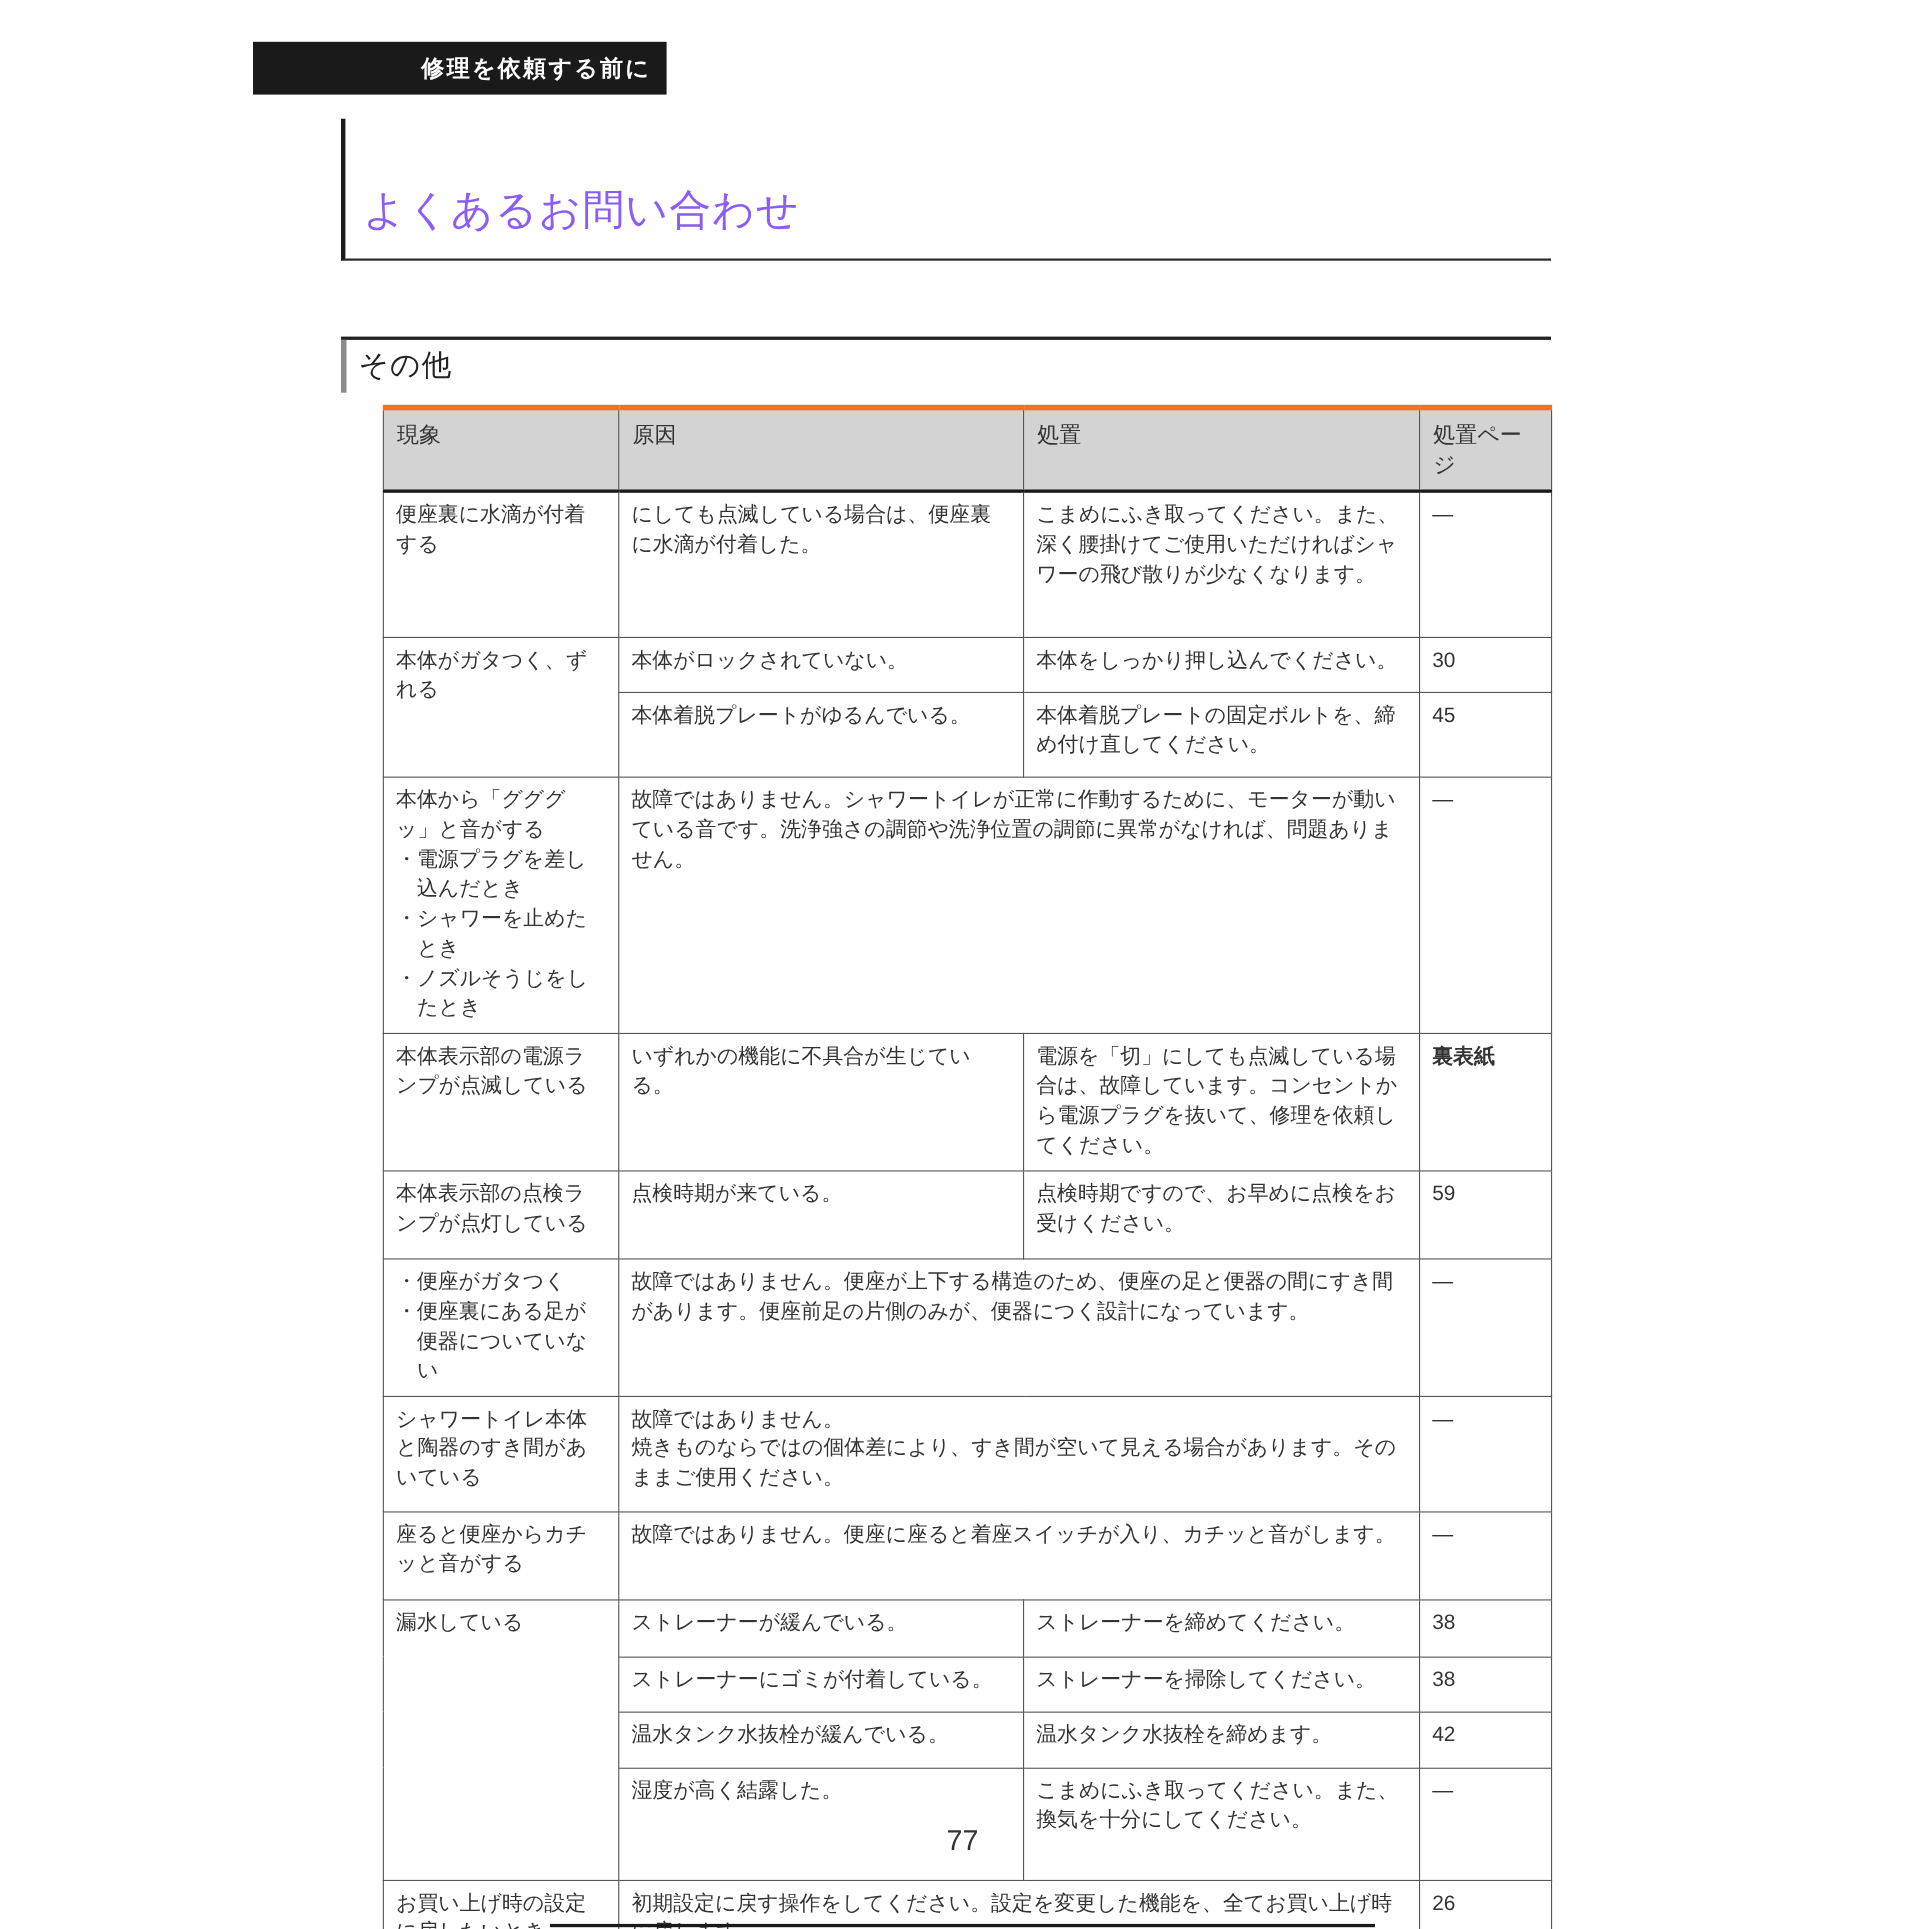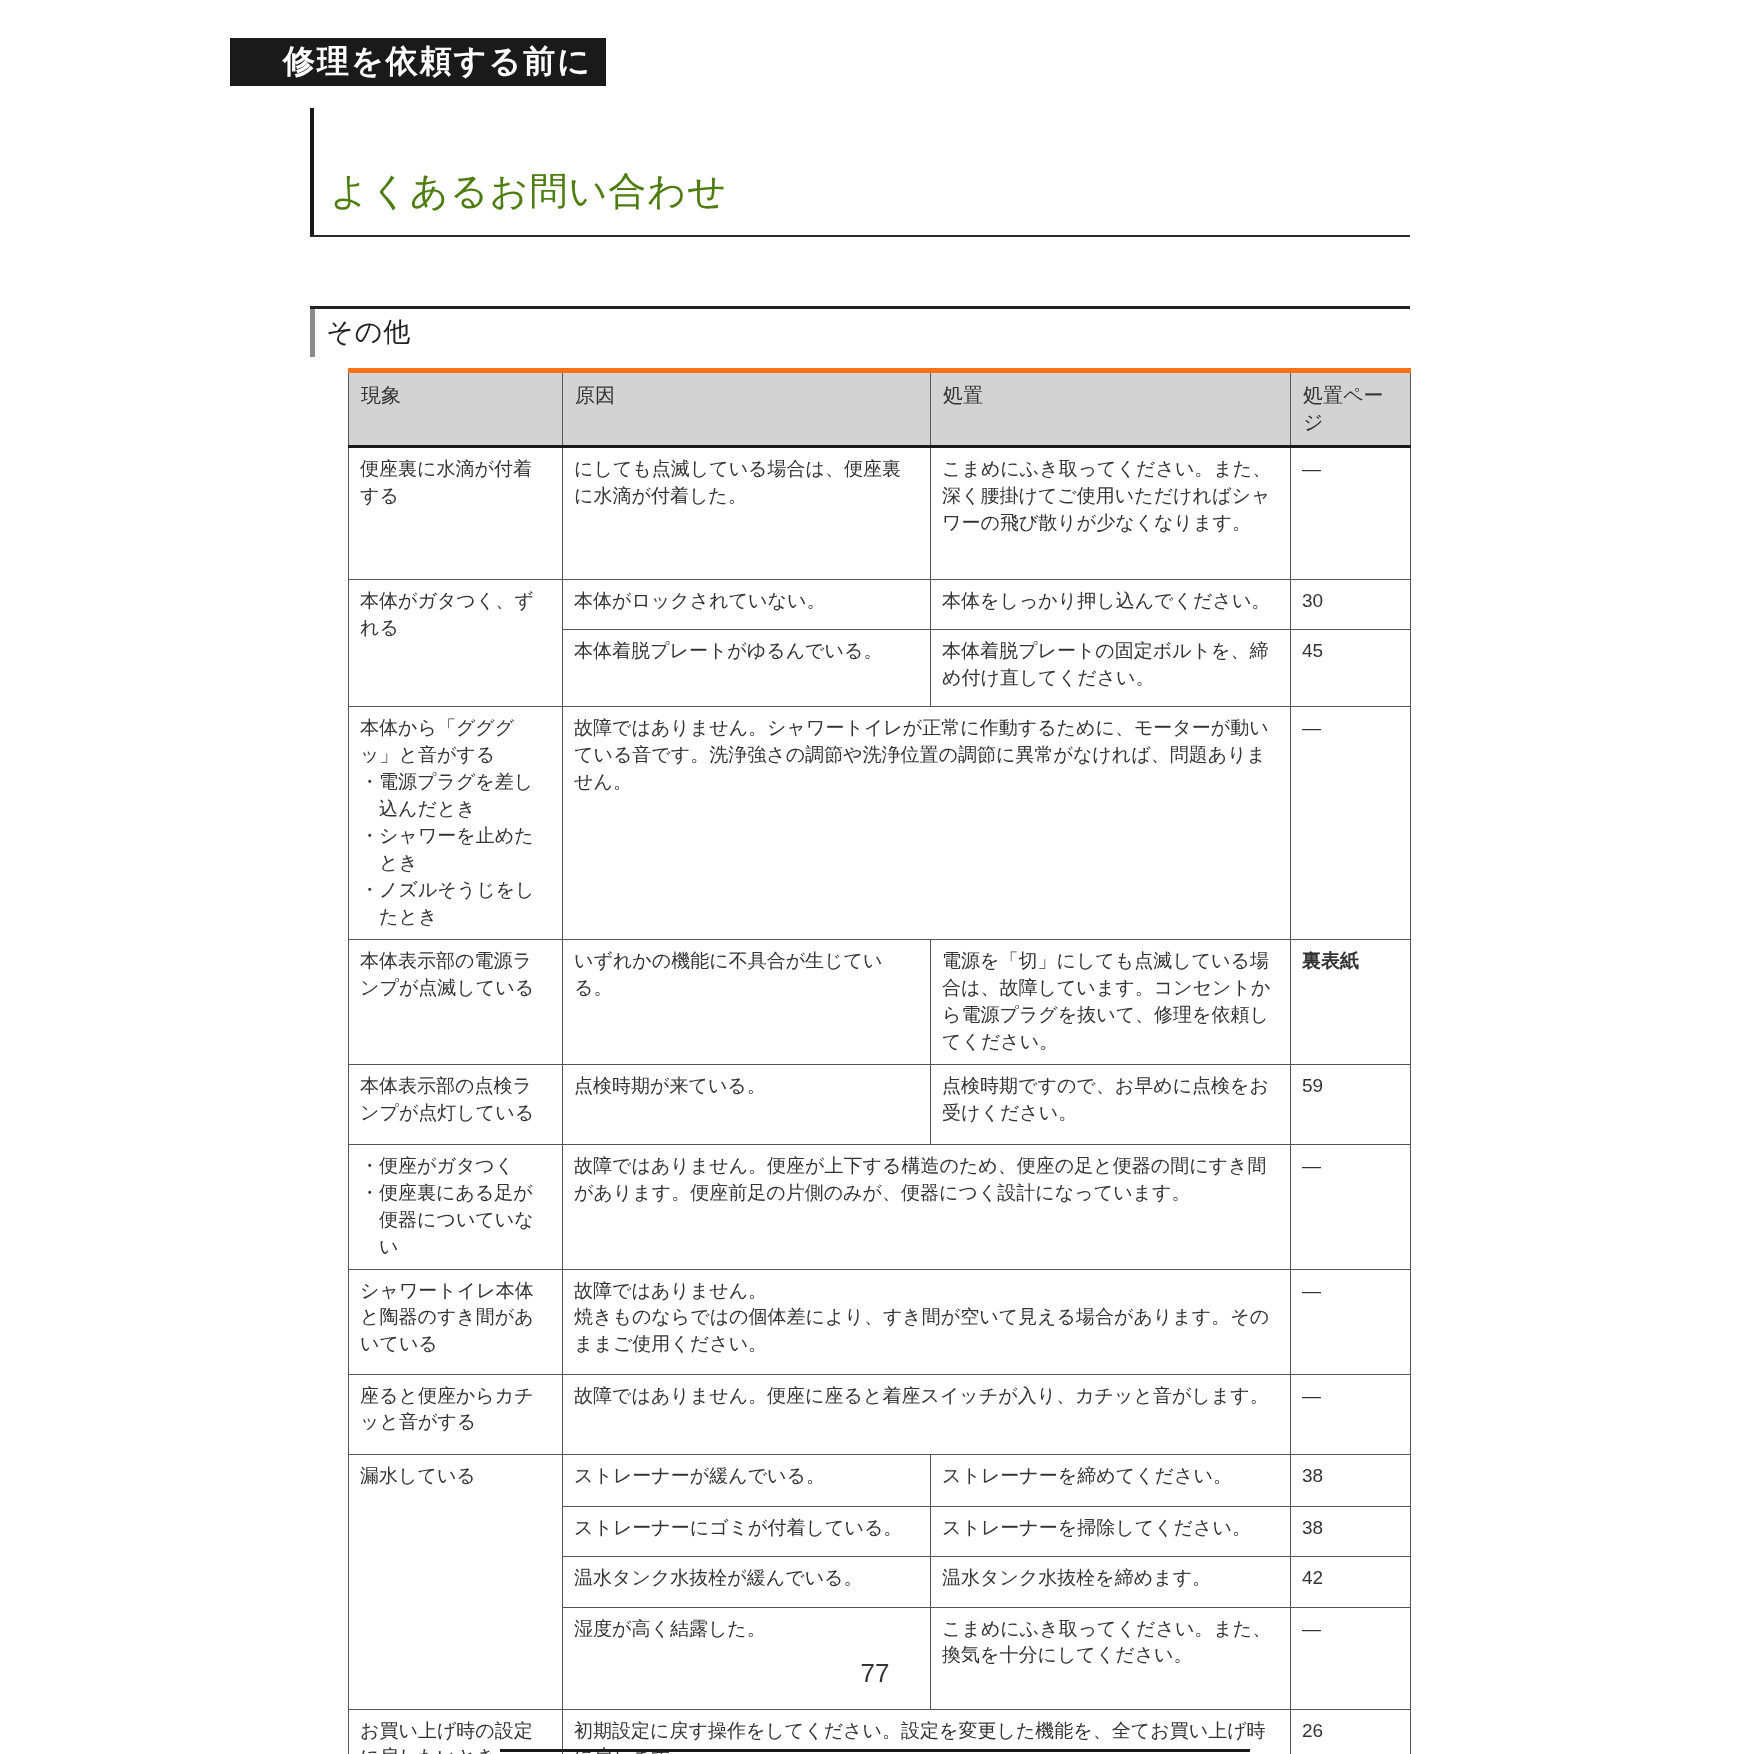--- a/index.html
+++ b/index.html
@@ -26,21 +26,21 @@
     height: 48px;
     background: #1a1a1a;
     display: flex;
     align-items: center;
     justify-content: flex-end;
     padding-right: 14px;
     box-sizing: border-box;
   }
   .banner span {
     color: #ffffff;
-    font-size: 32px;
+    font-size: 21px;
     font-weight: bold;
     letter-spacing: 2px;
     white-space: nowrap;
   }
 
   
   .title-block {
     position: absolute;
     left: 310px;
     top: 108px;
@@ -50,21 +50,21 @@
     border-bottom: 2px solid #2b2b2b;
     box-sizing: border-box;
     display: flex;
     align-items: flex-end;
   }
   .title-block h1 {
     margin: 0 0 18px 16px;
     font-size: 38px;
     font-weight: normal;
     letter-spacing: 1px;
-    color: #4d7c0f;
+    color: #8b5cf6;
   }
 
   
   .section-head {
     position: absolute;
     left: 310px;
     top: 306px;
     width: 1100px;
     border-top: 3px solid #222222;
   }

